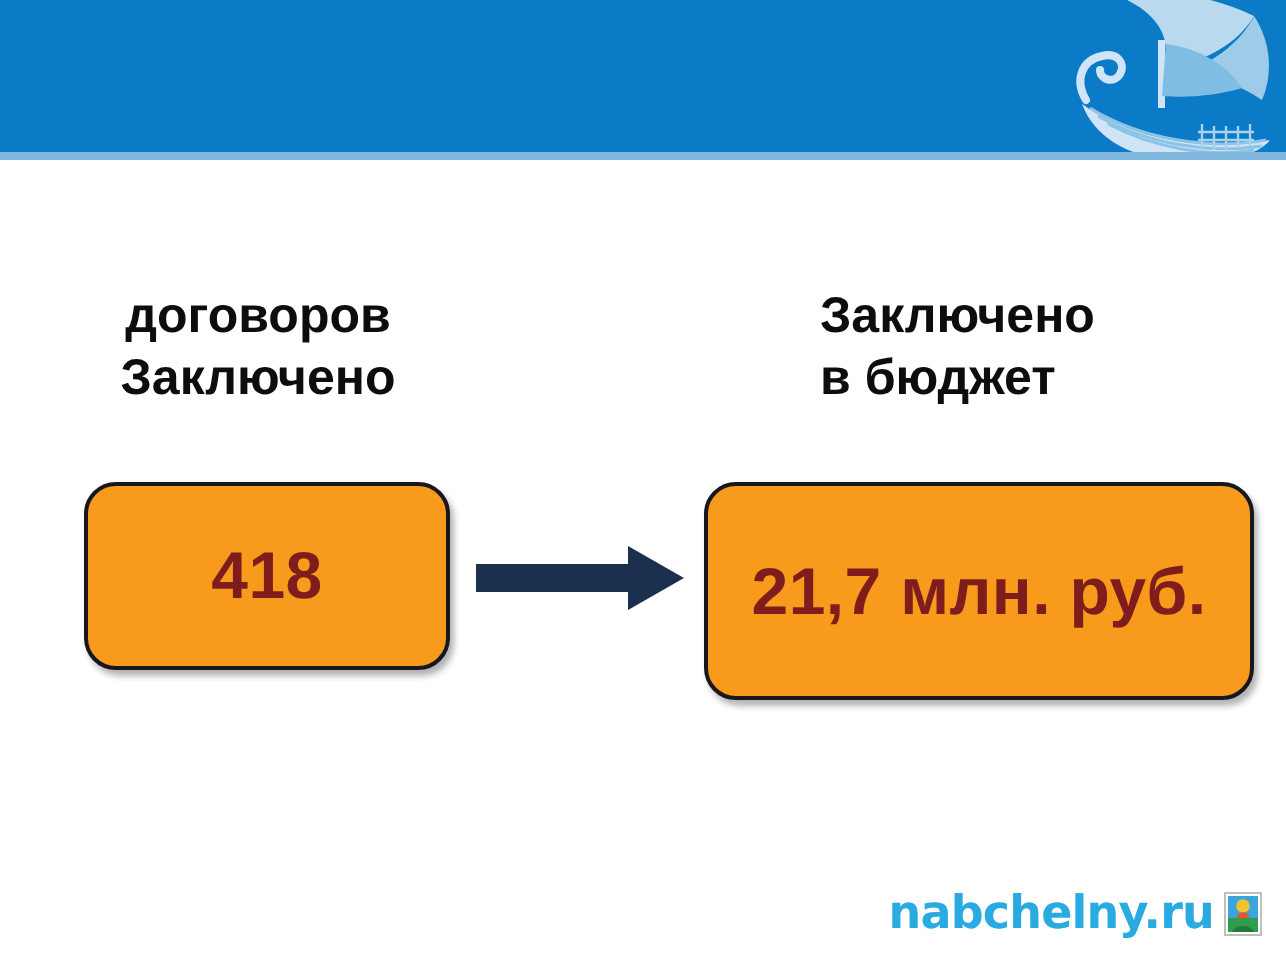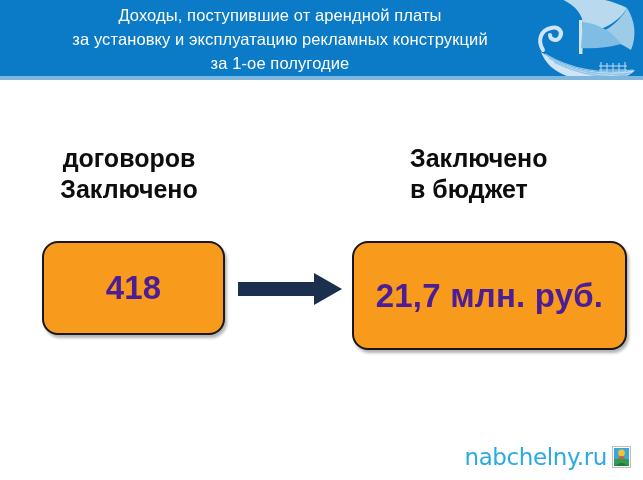--- a/index.html
+++ b/index.html
@@ -80,21 +80,21 @@
   
   .value-box {
     position: absolute;
     background: #F89B1C;
     border: 2px solid #17171c;
     border-radius: 16px;
     box-sizing: border-box;
     display: flex;
     align-items: center;
     justify-content: center;
-    color: #4c1d95;
+    color: #7f1d1d;
     font-weight: bold;
     box-shadow: 2px 3px 3px rgba(0,0,0,0.30);
   }
   #box-contracts {
     left: 42px;
     top: 241px;
     width: 183px;
     height: 94px;
     font-size: 33px;
   }
@@ -121,39 +121,34 @@
     position: absolute;
     right: 12px;
     bottom: 10px;
     display: flex;
     align-items: center;
     gap: 5px;
   }
   #watermark-text {
     color: #29ABE2;
     font-size: 23px;
-    font-weight: normal;
+    font-weight: bold;
     letter-spacing: -0.4px;
     font-family: "DejaVu Sans", sans-serif;
   }
   #watermark-emblem {
     width: 19px;
     height: 22px;
     display: block;
   }
 </style>
 </head>
 <body>
 
 <div id="header-bar">
-  <div id="header-title">
-    <span class="tline">Доходы, поступившие от арендной платы</span>
-    <span class="tline">за установку и эксплуатацию рекламных конструкций</span>
-    <span class="tline">за 1-ое полугодие</span>
-  </div>
 
   <svg id="header-logo" viewBox="0 0 118 84" xmlns="http://www.w3.org/2000/svg">
 
     <path d="M36 2 C58 -2 84 2 104 12 C96 26 78 36 58 38 C64 24 56 10 36 2 Z" fill="#b9d9ee"></path>
 
     <path d="M104 12 C112 24 114 40 108 54 C96 46 84 42 70 40 C86 34 98 24 104 12 Z" fill="#9ecbe8"></path>
 
     <rect x="56" y="24" width="3.5" height="34" fill="#cfe4f4"></rect>
 
     <path d="M60 26 C76 28 90 36 98 48 C84 52 70 53 58 52 Z" fill="#7fbde4"></path>

